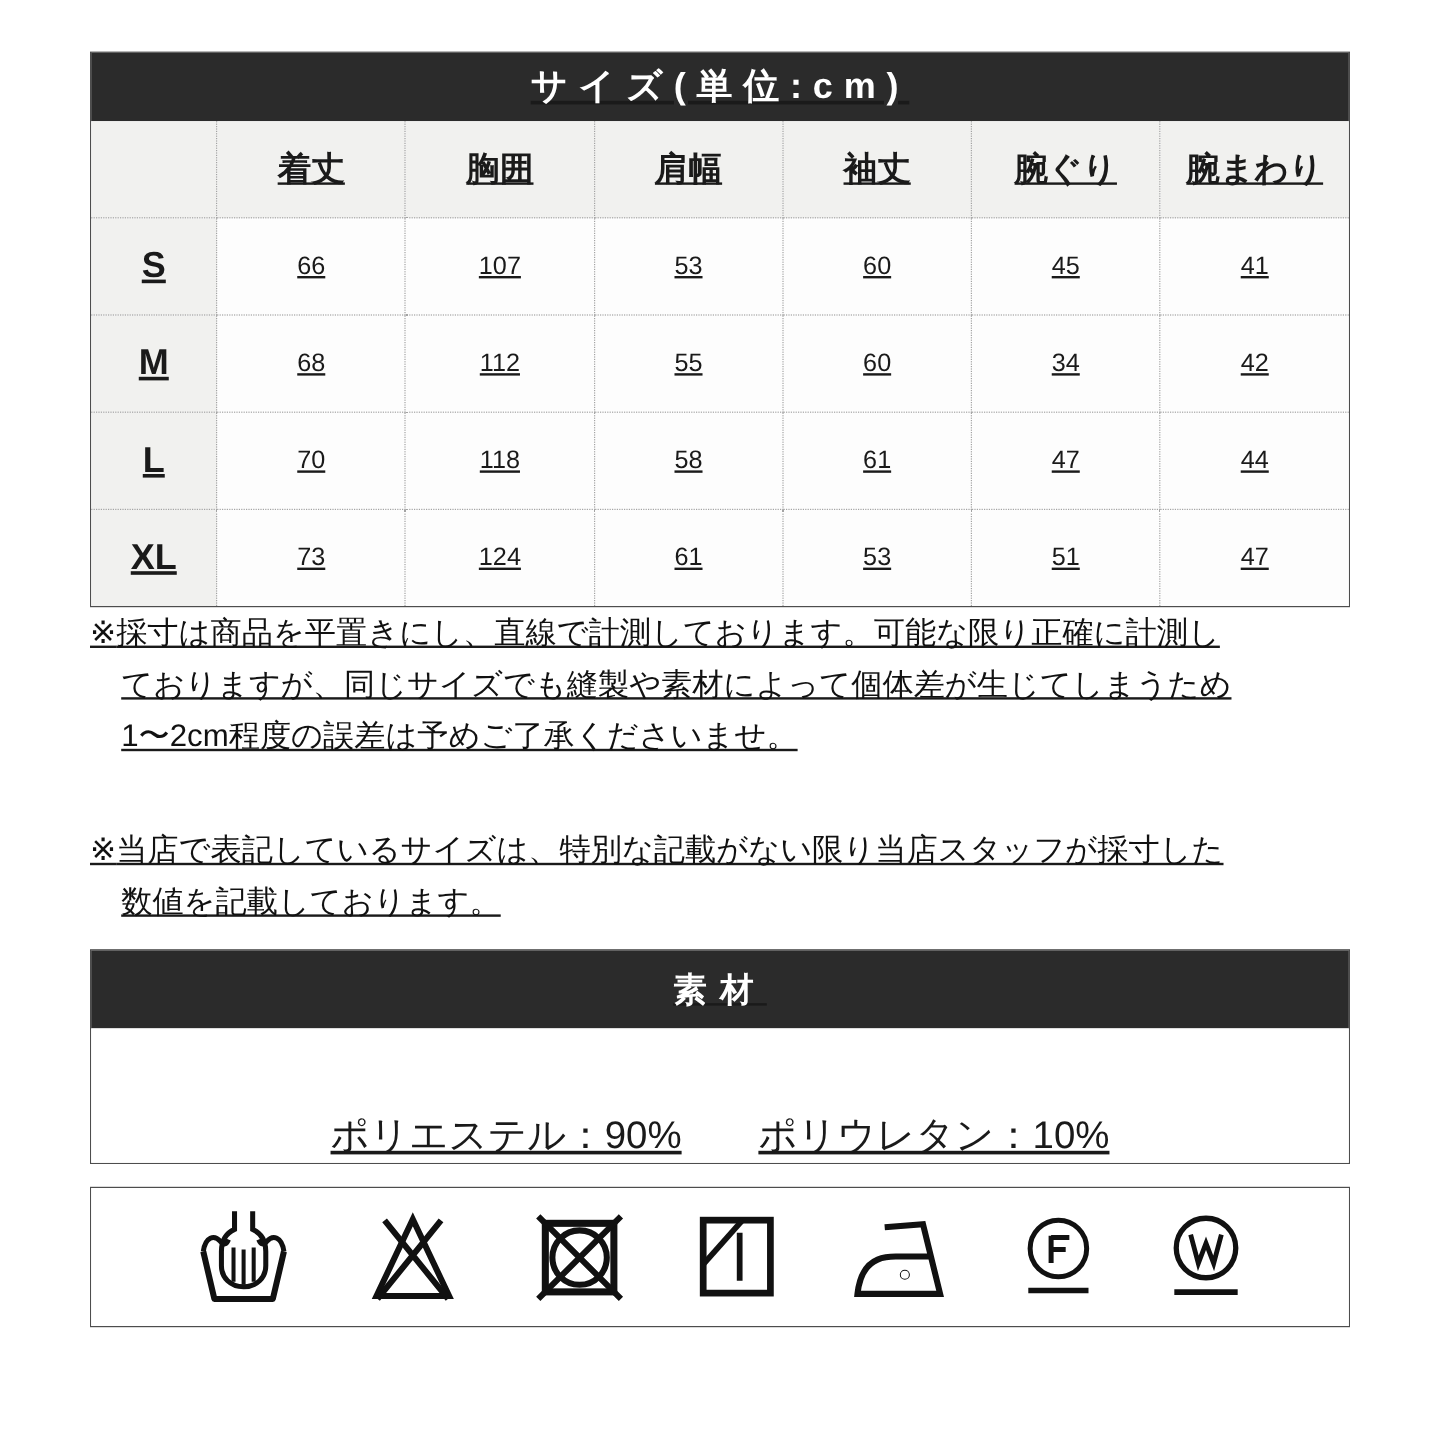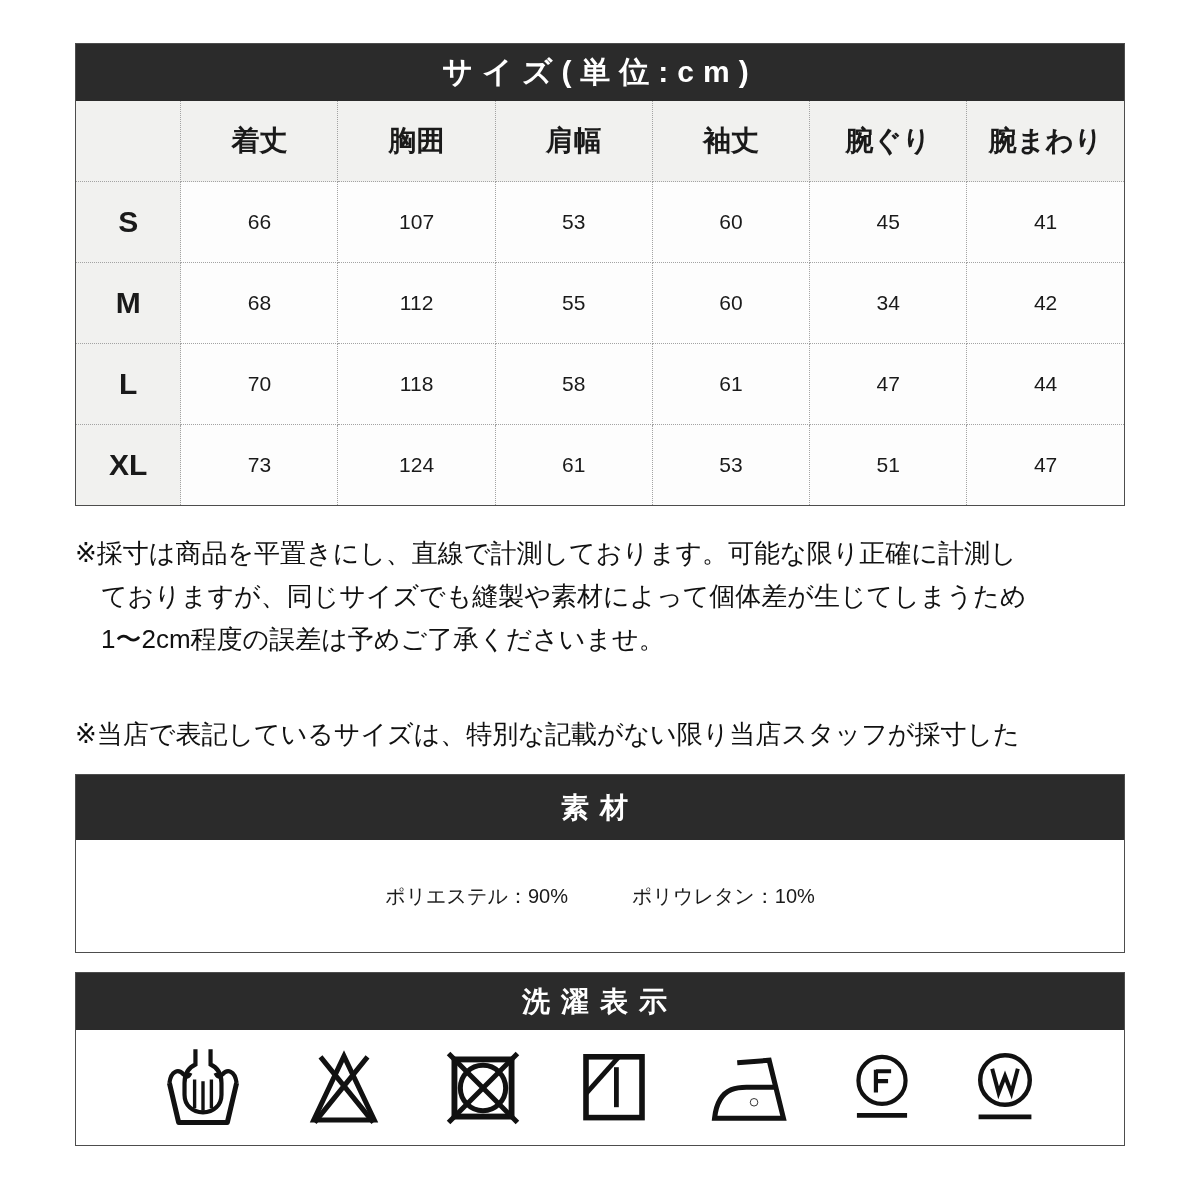--- a/index.html
+++ b/index.html
@@ -2,21 +2,21 @@
 <html><head>
 <meta charset="utf-8">
 <style>
   html,body { margin:0; padding:0; background:#ffffff; }
   body {
     width:1200px; height:1200px;
     font-family:"Liberation Sans","DejaVu Sans",sans-serif;
     color:#1a1a1a;
     position:relative;
   }
-  .content { position:absolute; left:75px; top:43px; width:1050px; }
+  .content { position:absolute; left:75px; top:43px; width:1050px;text-decoration:underline; }
 
   
   .band {
     background:#2b2b2b; color:#fff;
     display:flex; align-items:center; justify-content:center;
     font-weight:bold;
   }
   .band.title-band { height:57px; font-size:30px; letter-spacing:9px; }
   .band.sub-band   { height:65px; font-size:28px; letter-spacing:11px; }
 
@@ -30,31 +30,31 @@
   .size-table tr > *:first-child { border-left:none; }
   .size-table tr > *:last-child  { border-right:none; }
   .size-table tr:first-child > * { border-top:none; }
   .size-table tr:last-child > *  { border-bottom:none;margin-left:16px; }
   .size-table th { background:#f1f1ef; font-size:28px; font-weight:bold; }
   .size-table td.size-cell { background:#f1f1ef; font-size:30px; font-weight:bold; }
   .size-table td.val-cell  { background:#fdfdfd; font-size:21px; font-weight:normal; }
 
   
   .note { font-size:26px; line-height:43px; color:#111; }
-  .note-1 { margin-top:26px; }
+  .note-1 { }
   .note-2 { margin-top:52px; }
   .note .cont { padding-left:26px; }
 
   
   .box-section { border:1px solid #4d4d4d; }
   .material-section { margin-top:18px; }
   .material-body {
     height:112px; background:#fff;
-    display:flex; align-items:center; justify-content:center; gap:64px;
-    font-size:20px;
+    display:flex; align-items:flex-end; justify-content:center; gap:64px;
+    font-size:32px;
   }
   .care-section { margin-top:19px; }
   .care-section .band { height:57px; }
   .care-body {
     height:115px; background:#fff;
     display:flex; align-items:center; justify-content:space-evenly;
     padding:0 34px;
   }
   .care-symbol { display:block; }
   .care-symbol path, .care-symbol line, .care-symbol rect,
@@ -128,32 +128,32 @@
   </div>
 
   <div class="note note-1">
     <div><span>※</span><span>採寸は商品を平置きにし、直線で計測しております。可能な限り正確に計測し</span></div>
     <div class="cont">ておりますが、同じサイズでも縫製や素材によって個体差が生じてしまうため</div>
     <div class="cont">1〜2cm程度の誤差は予めご了承くださいませ。</div>
   </div>
 
   <div class="note note-2">
     <div><span>※</span><span>当店で表記しているサイズは、特別な記載がない限り当店スタッフが採寸した</span></div>
+    <div class="cont">数値を記載しております。</div>
   </div>
 
   <div class="box-section material-section">
     <div class="band sub-band">素材</div>
     <div class="material-body">
       <span>ポリエステル：90%</span>
       <span>ポリウレタン：10%</span>
     </div>
   </div>
 
   <div class="box-section care-section">
-    <div class="band sub-band">洗濯表示</div>
     <div class="care-body">
 
       <svg class="care-symbol" width="96" height="84" viewBox="0 0 100 100">
         <path d="M10 44 L21 91 L79 91 L90 44" stroke-width="6" stroke-linejoin="round"></path>
         <path d="M10 44 C12 29 21 27 27 34 C30 38 33 37 35 32" stroke-width="5"></path>
         <path d="M90 44 C88 29 79 27 73 34 C70 38 67 37 65 32" stroke-width="5"></path>
         <path d="M41 4 L41 22 C32 26 28 34 28 44 L28 58 C28 70 37 79 50 79 C63 79 72 70 72 58 L72 44 C72 34 68 26 59 22 L59 4" fill="#ffffff" stroke-width="5"></path>
         <path d="M40 40 L40 74 M50 42 L50 77 M60 40 L60 74" stroke-width="4"></path>
       </svg>
 

